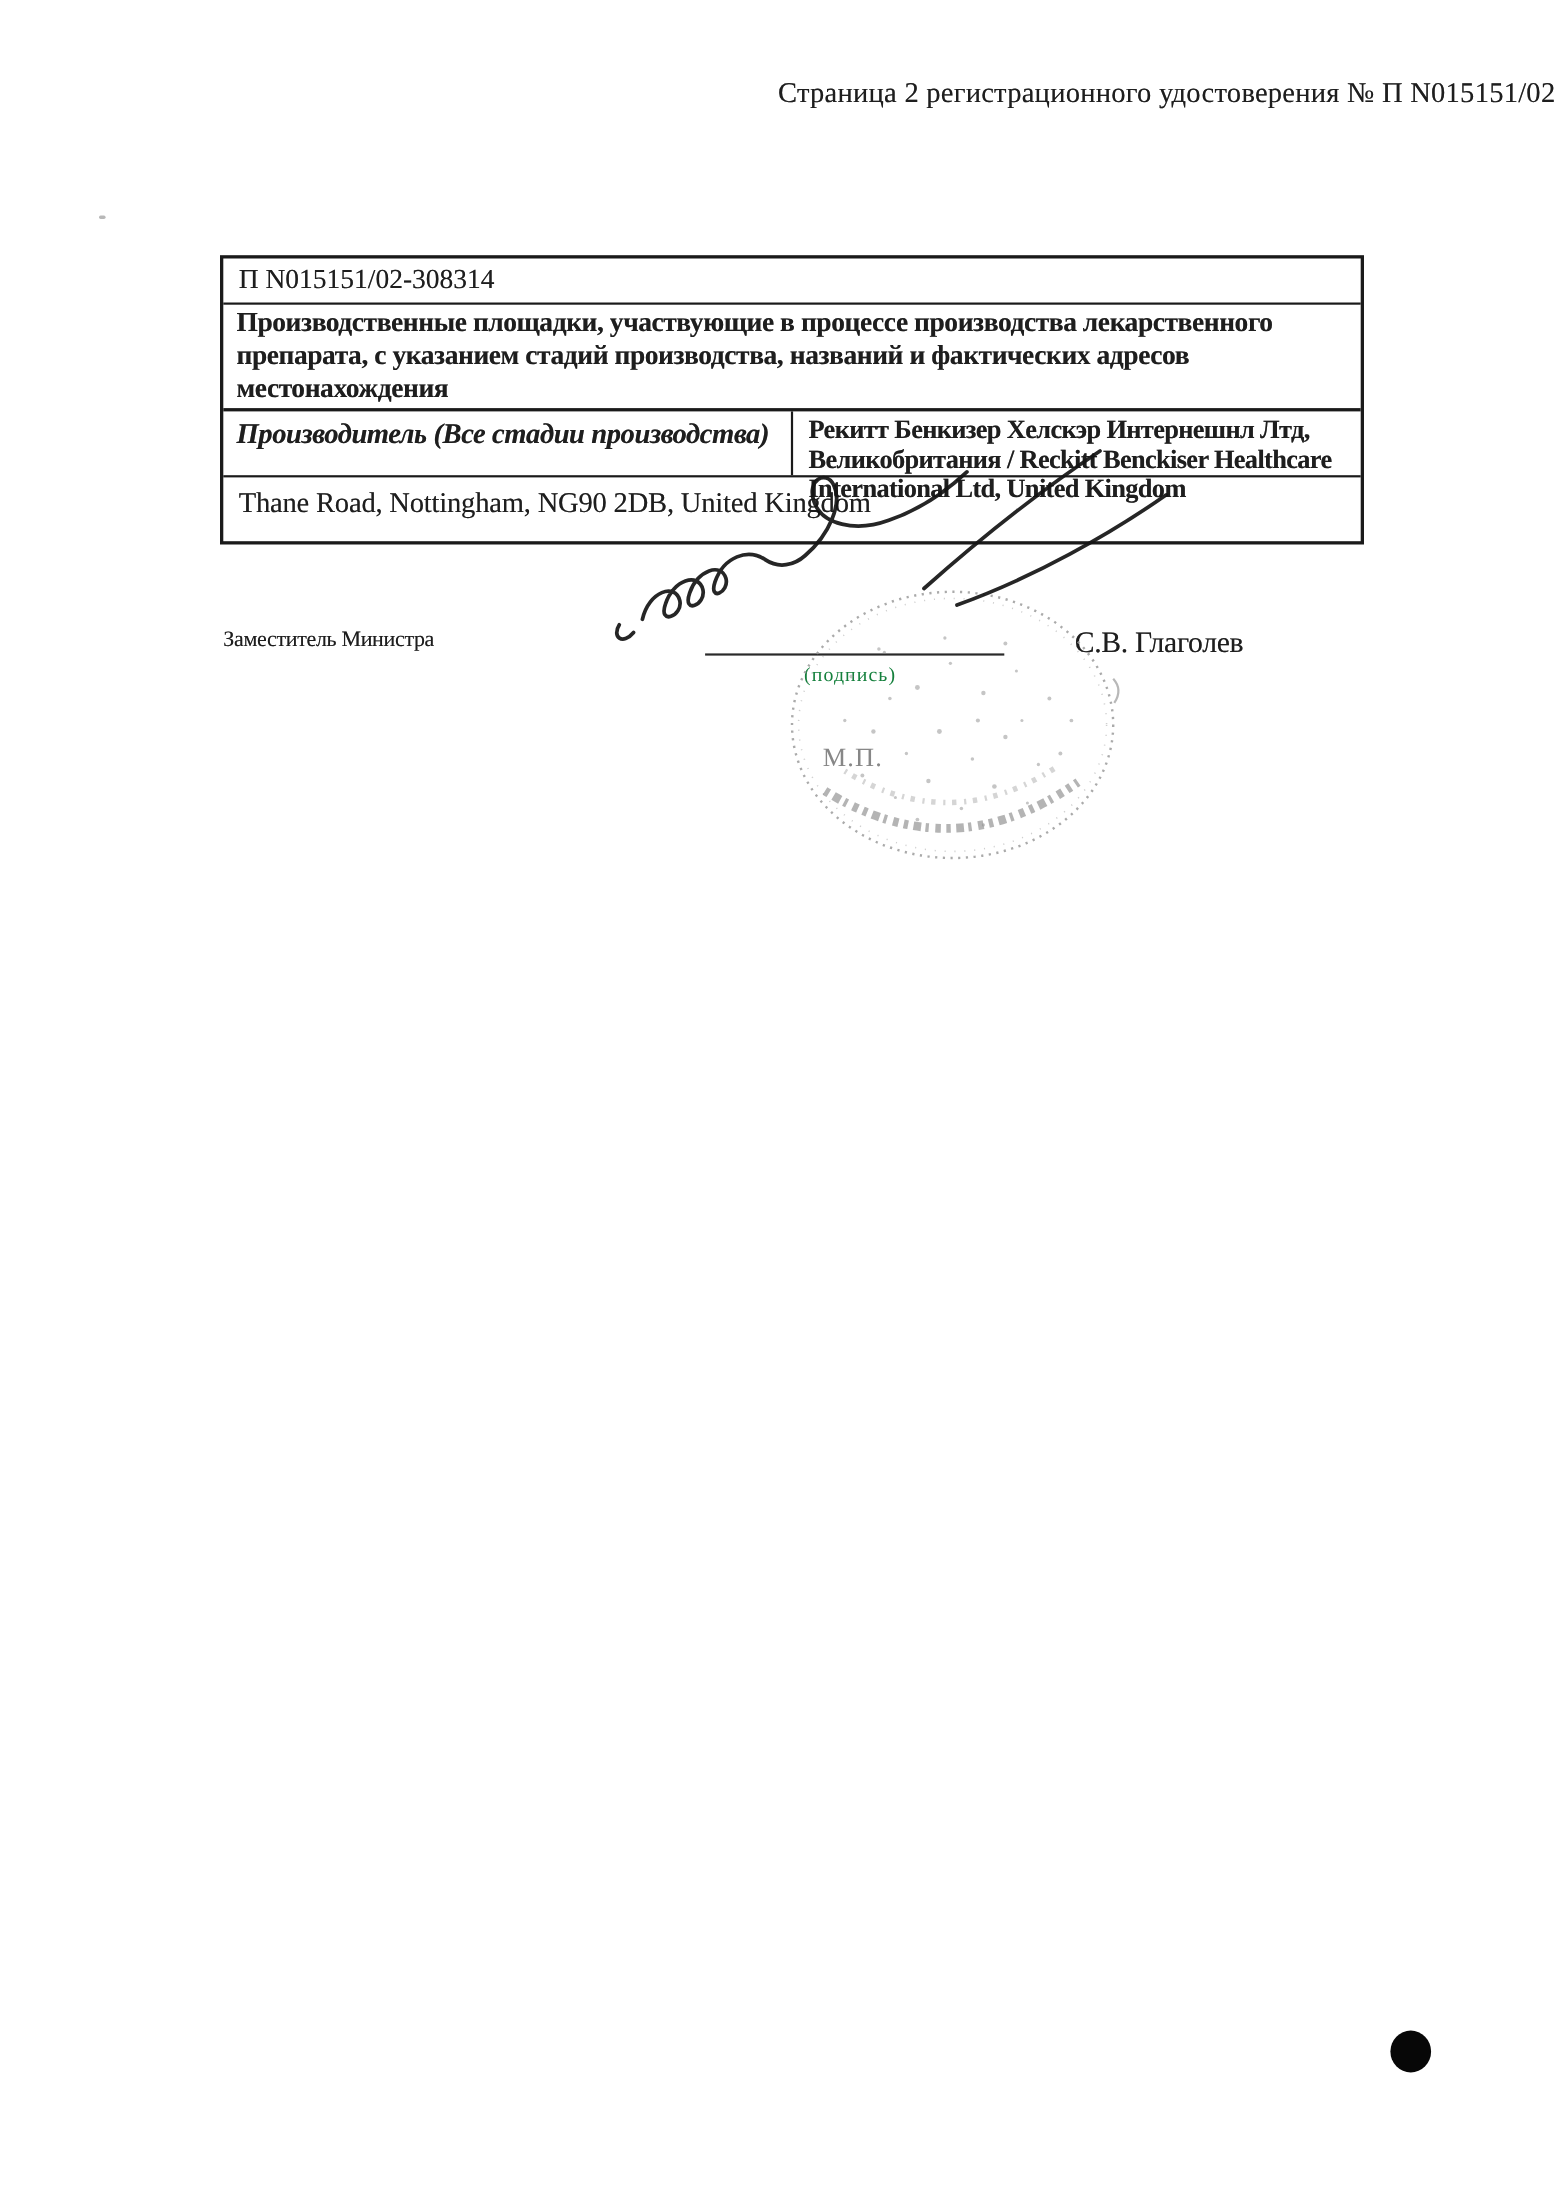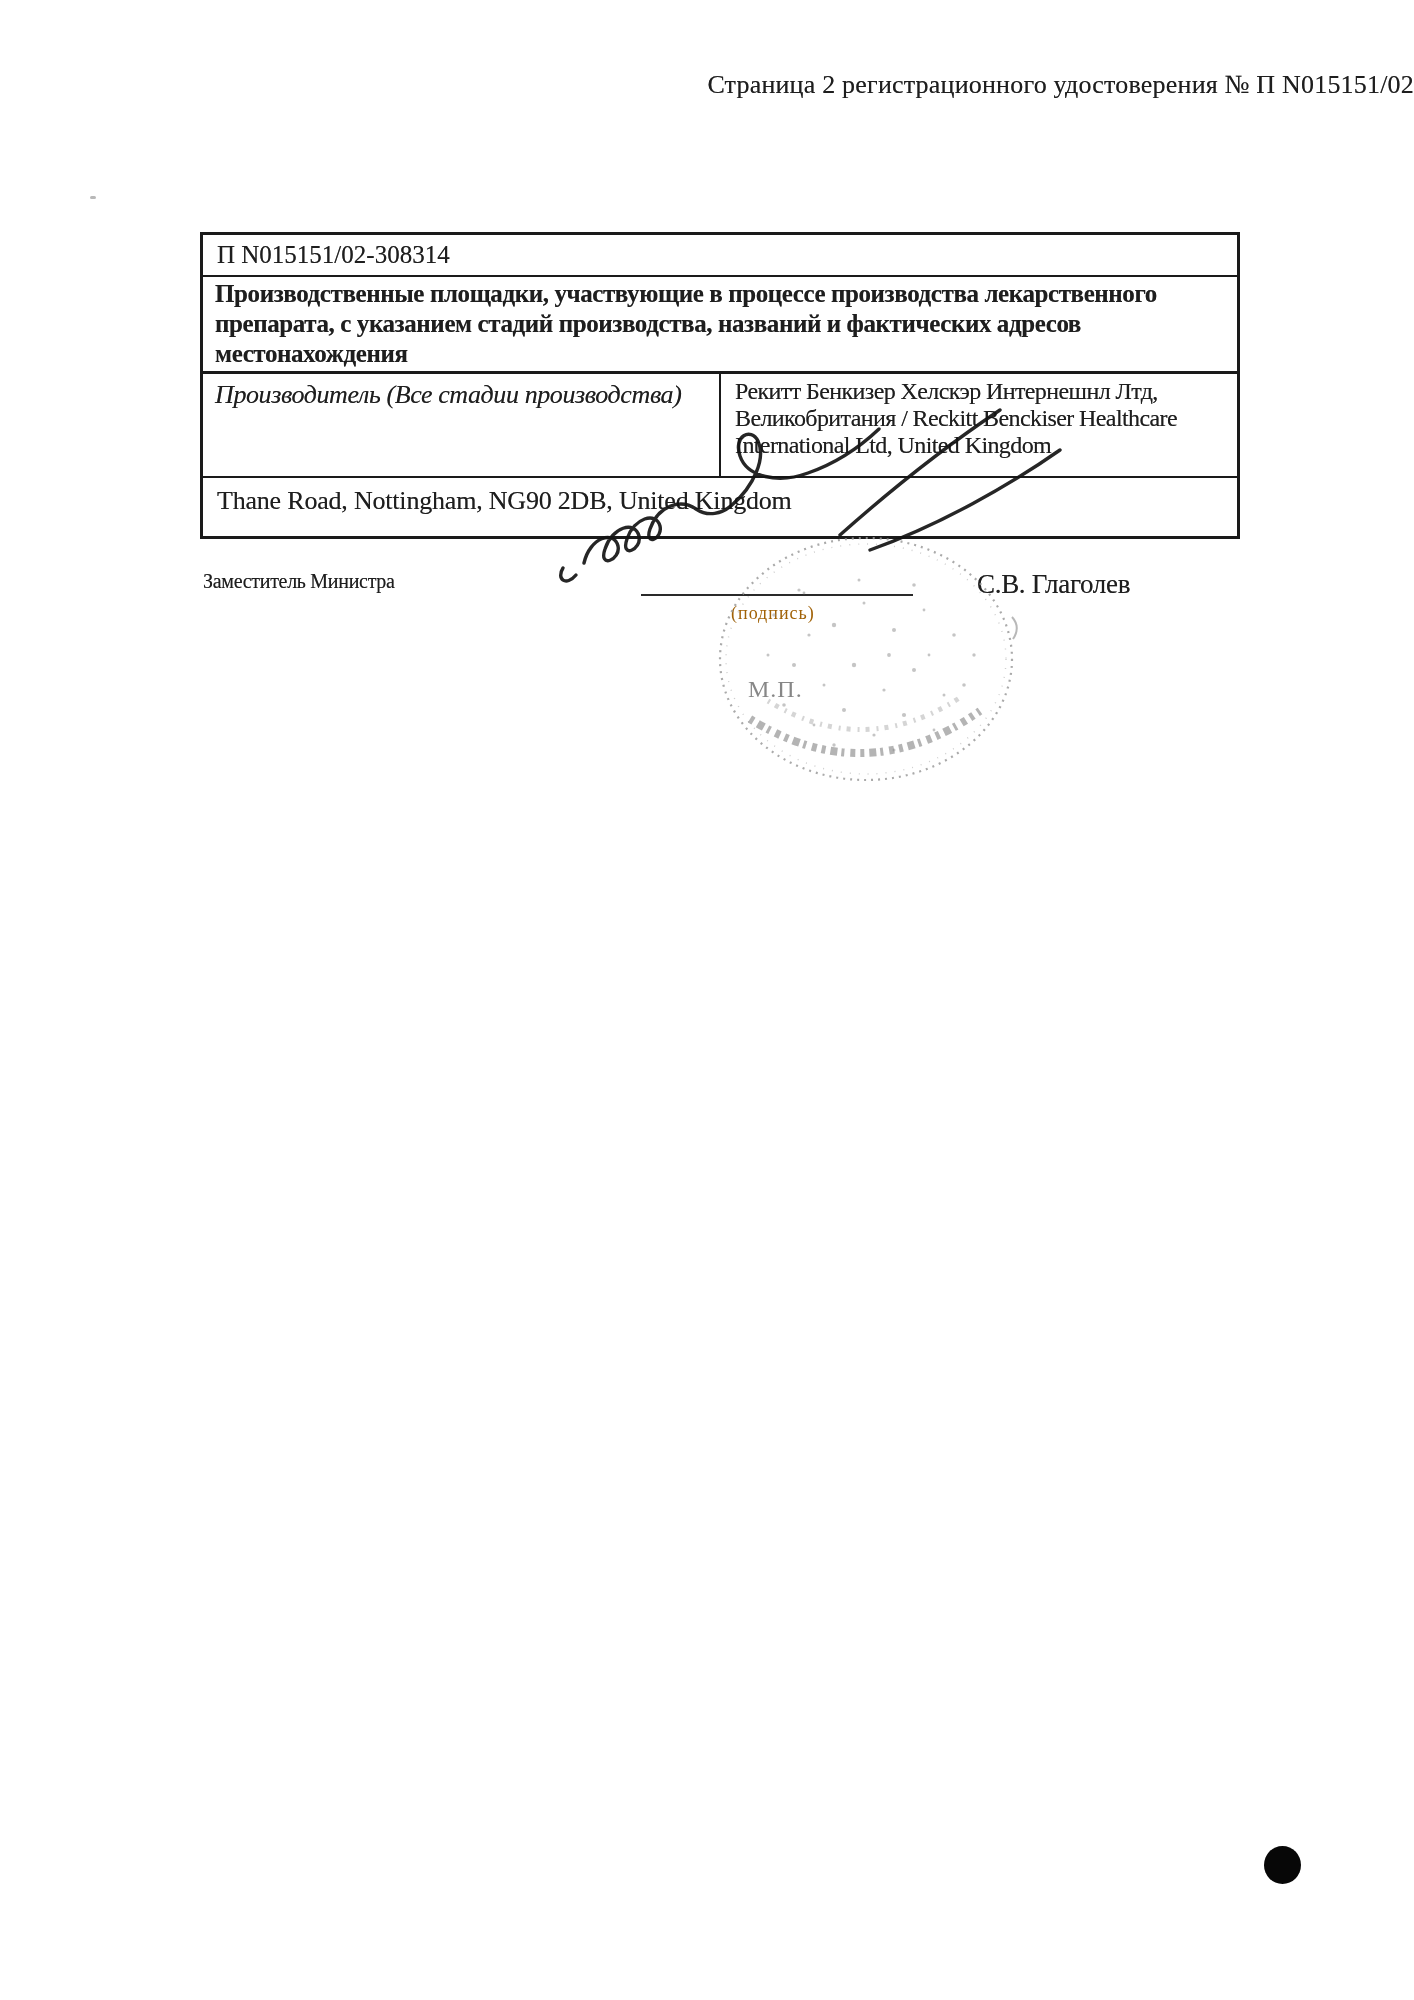--- a/index.html
+++ b/index.html
@@ -19,31 +19,31 @@
     position:absolute;left:200px;top:232px;width:1040px;
     border:3px solid #1a1a1a;box-sizing:border-box;background:transparent;
   }
   .trow{display:flex;box-sizing:border-box;}
   .cell{box-sizing:border-box;}
   .r1{height:42px;border-bottom:2px solid #1a1a1a;}
   .r1 .left{width:518px;border-right:2px solid #1a1a1a;padding:6px 10px 0 14px;font-weight:bold;font-size:26px;letter-spacing:-.4px;}
   .r1 .right{flex:1;padding:6px 8px 0 14px;font-size:25px;}
   .r2{height:92px;border-bottom:3px solid #1a1a1a;padding:2px 12px 0 12px;
       font-weight:bold;font-size:25px;letter-spacing:-.4px;line-height:30px;white-space:pre-line;}
-  .r3{height:104px;border-bottom:2px solid #1a1a1a;}
+  .r3{height:60px;border-bottom:2px solid #1a1a1a;font-weight:bold;}
   .r3 .left{width:518px;border-right:2px solid #1a1a1a;padding:6px 10px 0 12px;
       font-style:italic;font-size:26px;letter-spacing:-.4px;}
   .r3 .right{flex:1;padding:4px 4px 0 14px;font-size:24px;letter-spacing:-.6px;line-height:27px;white-space:pre-line;}
   .r4{height:50px;padding:8px 12px 0 14px;font-size:26px;letter-spacing:-.2px;}
 
   
   .sig-title{position:absolute;left:203px;top:570px;font-size:20px;font-weight:normal;letter-spacing:-.3px;white-space:nowrap;}
   .sig-name{position:absolute;left:977px;top:569px;font-size:27px;font-weight:normal;letter-spacing:-.3px;white-space:nowrap;text-align:center;}
   .sig-line{position:absolute;left:641px;top:594px;width:272px;height:2px;background:#2a2a2a;}
-  .sig-caption{position:absolute;left:731px;top:603px;font-size:18px;letter-spacing:1px;color:#a16207;}
+  .sig-caption{position:absolute;left:731px;top:603px;font-size:18px;letter-spacing:1px;color:#15803d;}
   .mp-label{position:absolute;left:748px;top:676px;font-size:24px;color:#737373;opacity:.85;letter-spacing:1px;}
 
   .scrawl{position:absolute;left:540px;top:375px;z-index:5;}
   .stamp{position:absolute;left:712px;top:533px;z-index:3;}
 
   .punch-dot{position:absolute;left:1264px;top:1846px;width:37px;height:38px;border-radius:50%;background:#070707;}
 </style>
 </head>
 <body>
 

